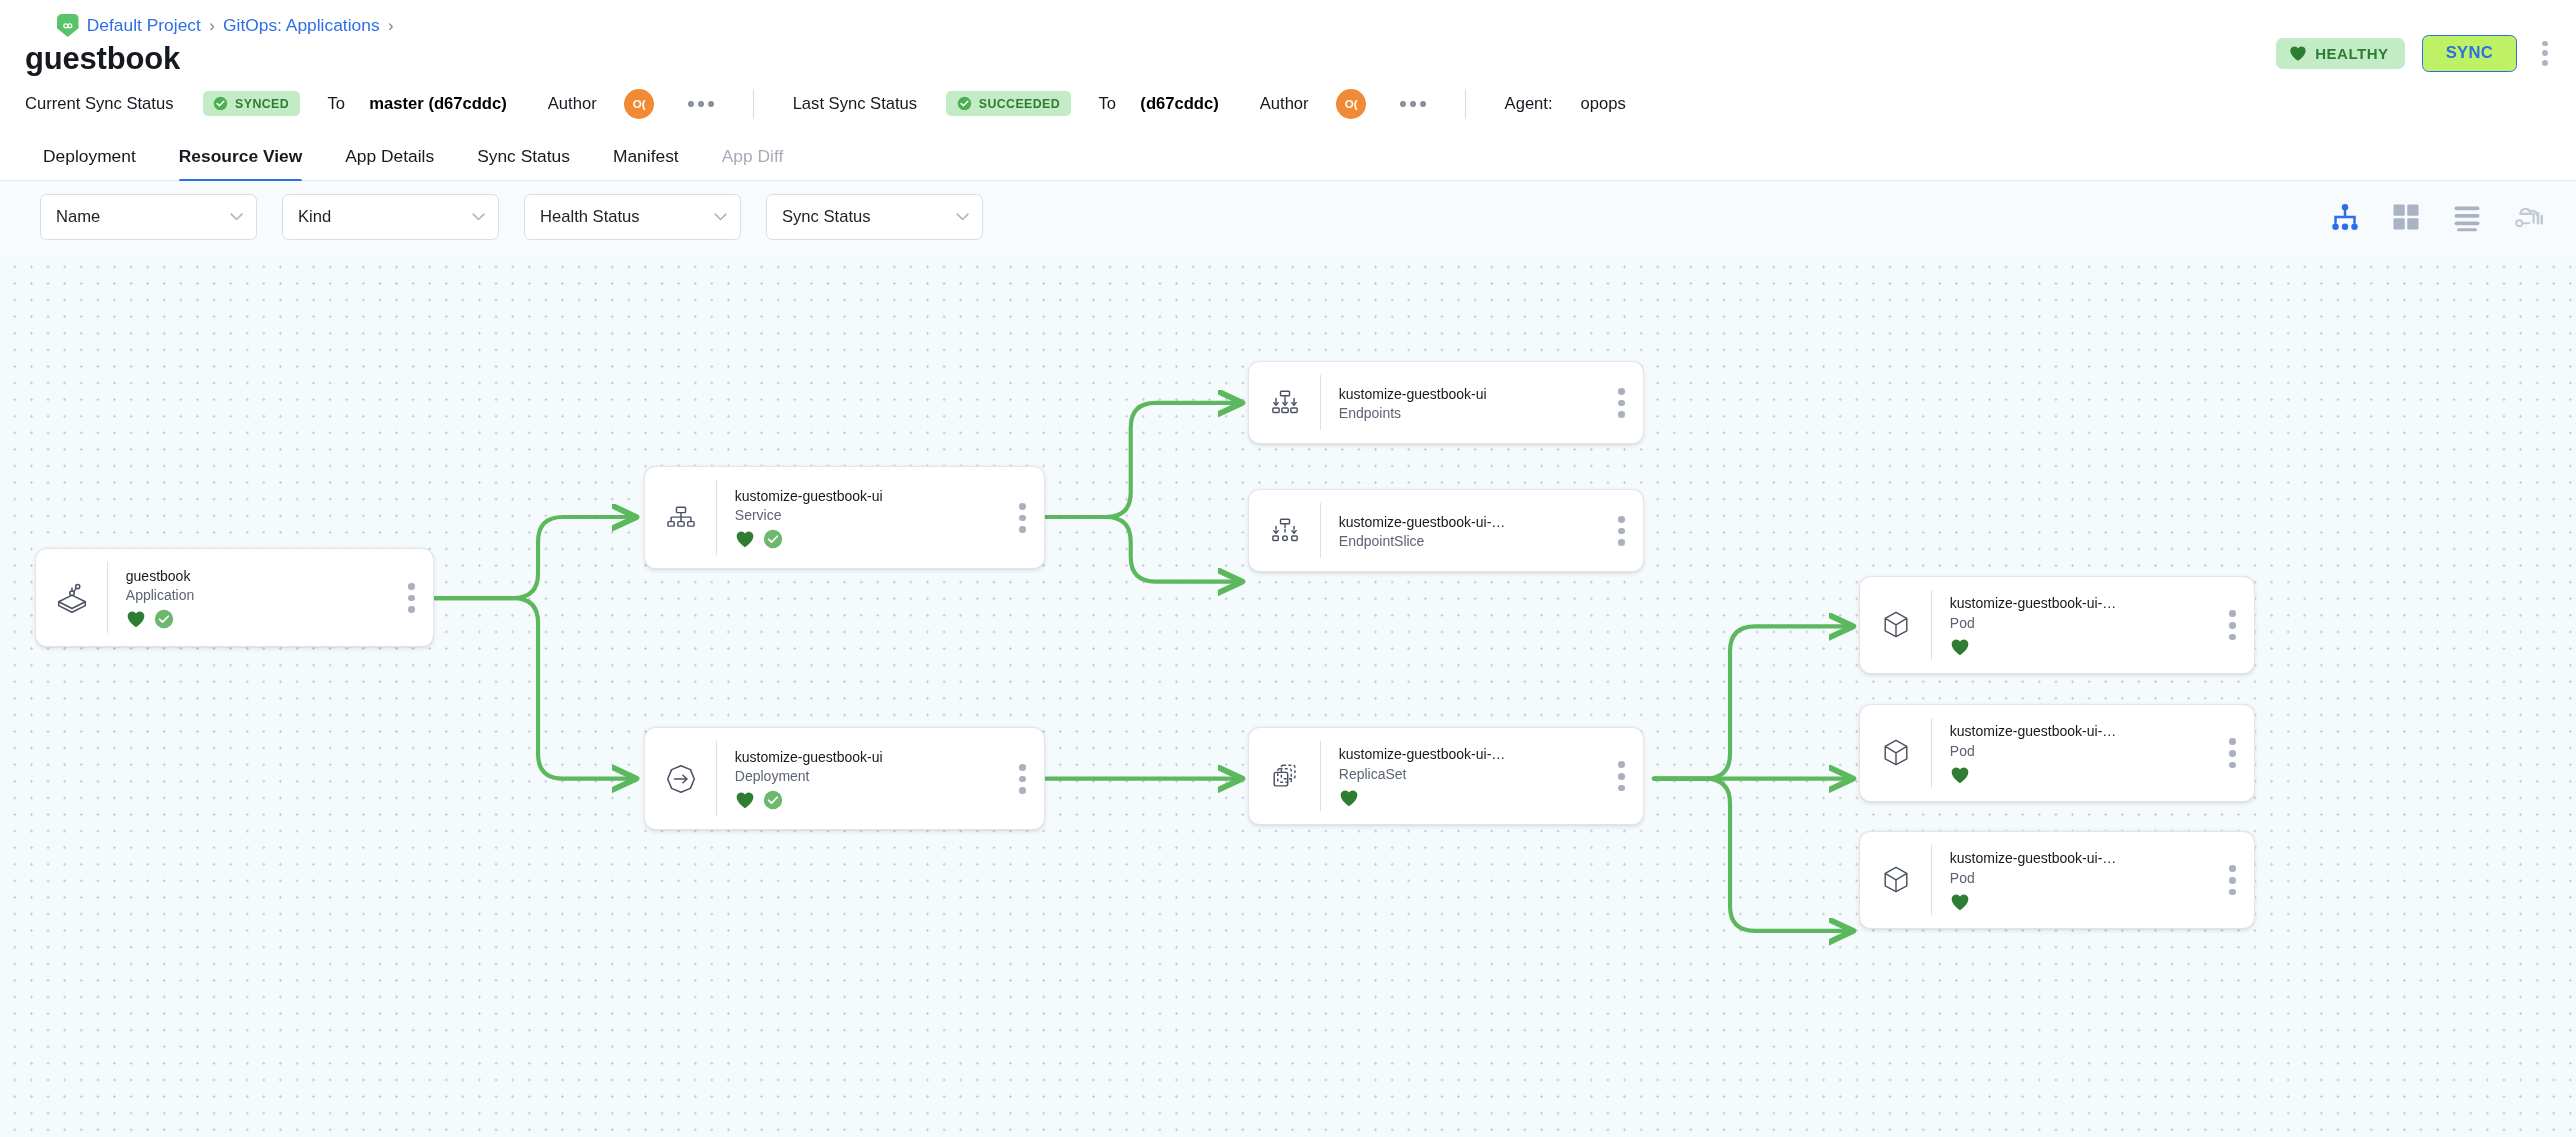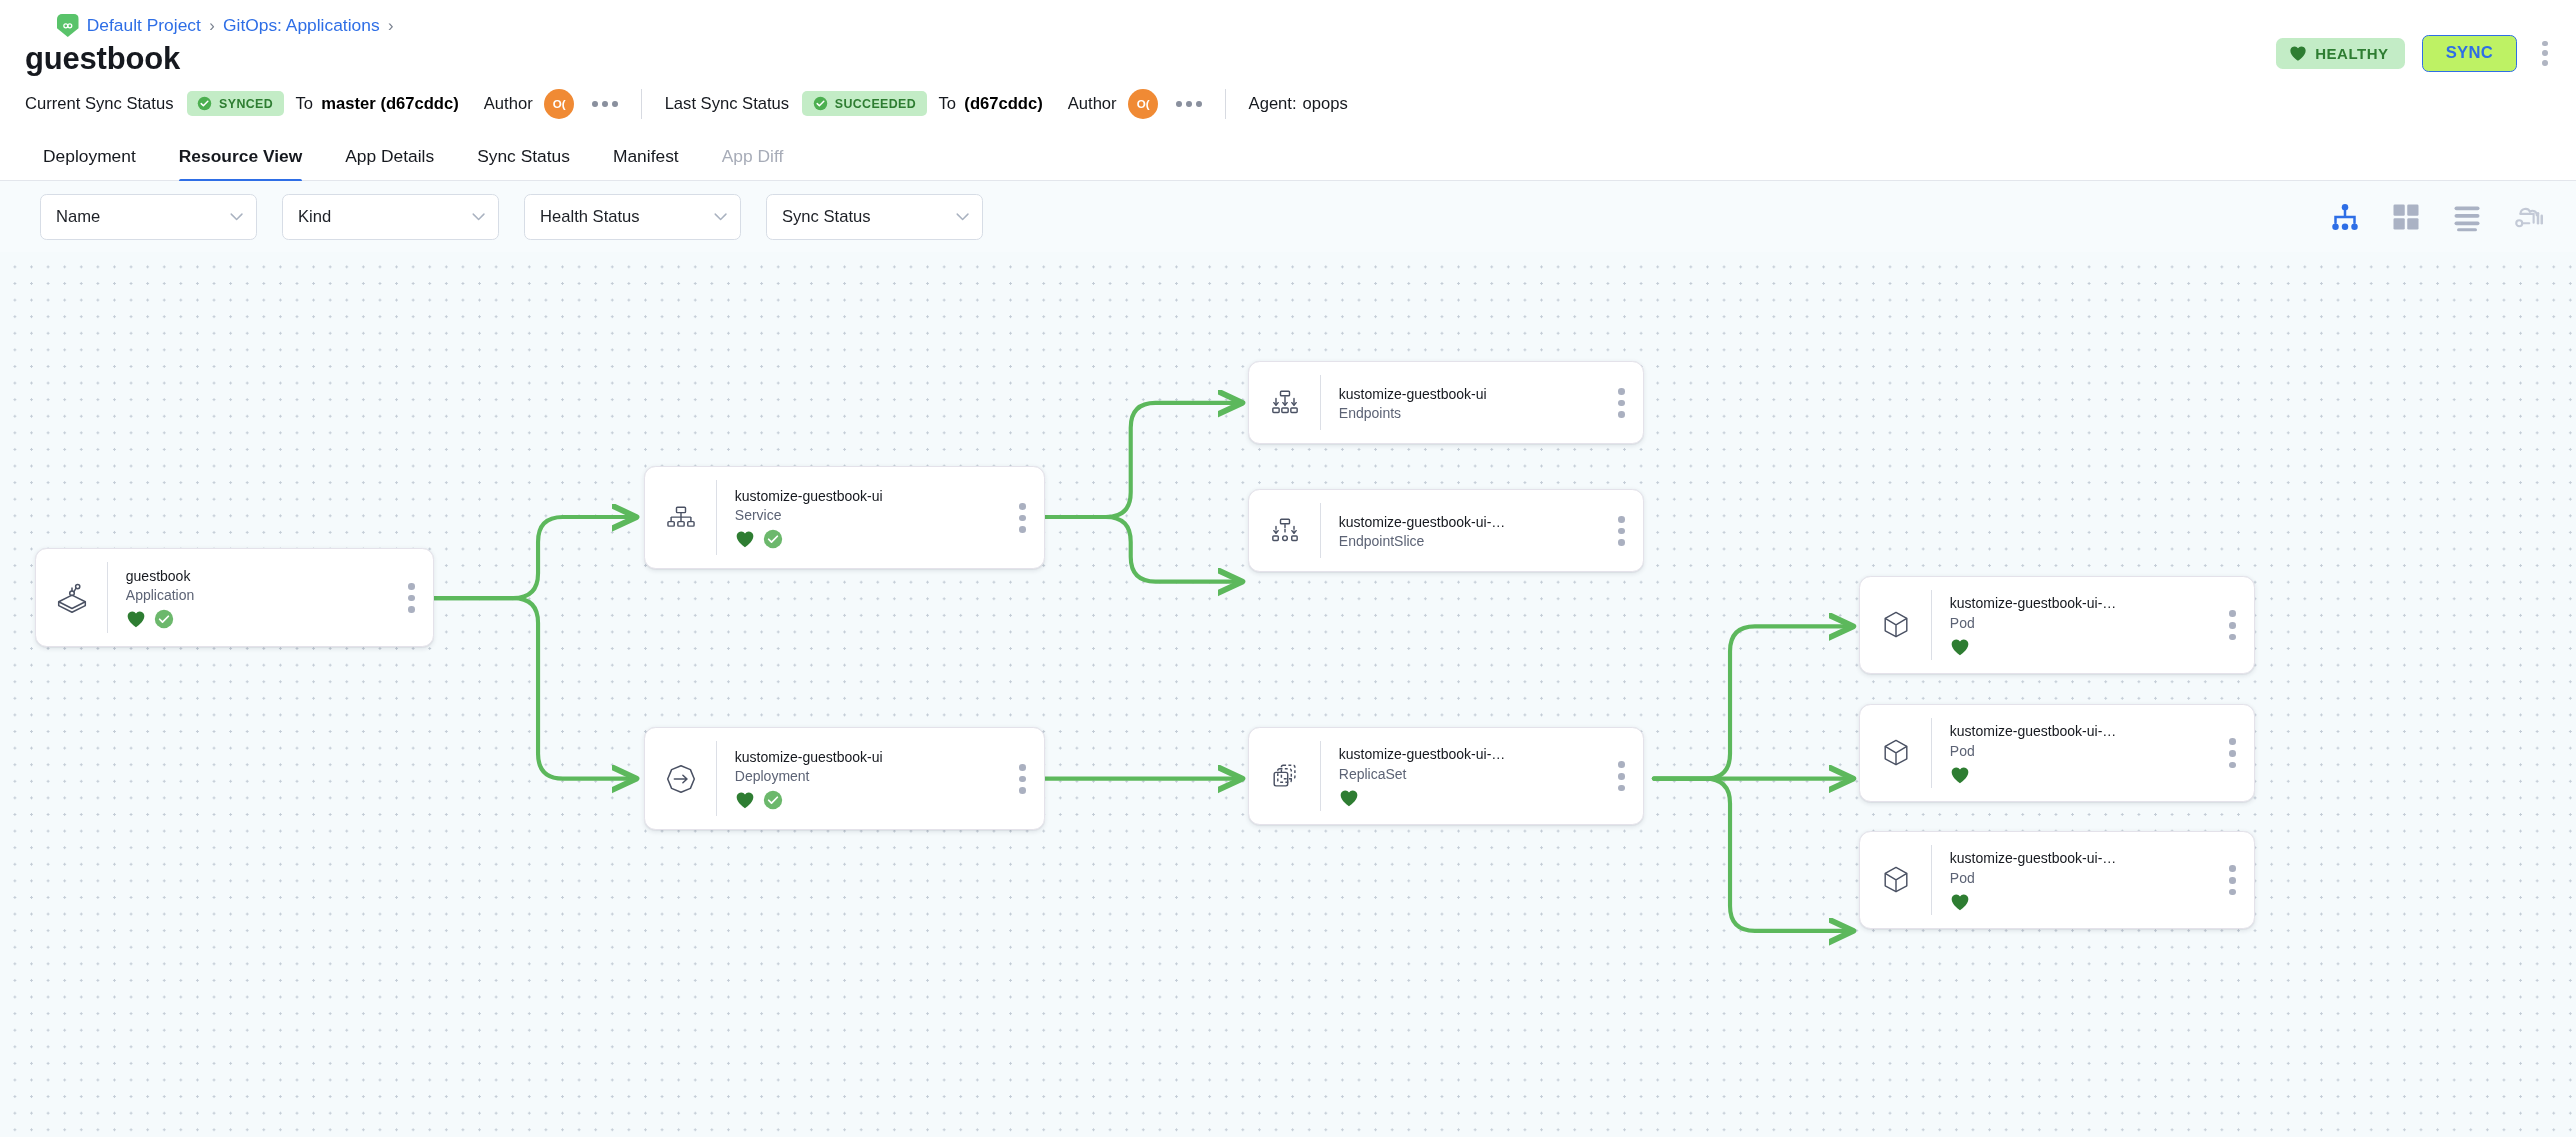--- a/index.html
+++ b/index.html
@@ -49,21 +49,21 @@
     border: 1.7px solid #2e6ee6; color:#2e6ee6; background:#bef264;
     border-radius: 6.6px; padding: 7.4px 23px;
     font-size: 16.6px; font-weight: 700; letter-spacing:0.3px; cursor:pointer;
     font-family:"Liberation Sans", sans-serif;
   }
   .kebab-v { display:flex; flex-direction:column; gap:4.1px; padding: 5px 8.3px; cursor:pointer; }
   .kebab-v i { width:5.8px; height:5.8px; border-radius:50%; background:#b0b5c2; display:block; }
 
   
   .statusbar {
-    display:flex; align-items:center; gap:0;
+    display:flex; align-items:center; gap:16px;
     padding: 0 8px 0 25px; height: 53px;
     font-size: 16.6px; color:#1d2026;
   }
   .sb-label { color:#16191f; white-space:nowrap; }
   .sb-chip {
     display:inline-flex; align-items:center; gap:6.6px;
     background:#c3ecc6; border-radius:5px; padding:5px 10.8px;
     color:#2e7d32; font-size:12.4px; font-weight:700; letter-spacing:0.4px;
     margin: 0 11.6px 0 13.2px;
   }
@@ -232,21 +232,21 @@
     <span class="avatar">O(</span>
     <span class="kebab-h">
       <i></i>
         <i></i>
         <i></i>
     </span>
 
     <span class="sb-div"></span>
 
     <span class="sb-agent">Agent:</span>
-    <span class="sb-agent" style="margin-left:6px">opops</span>
+    <span class="sb-agent" style="margin-left:12px">opops</span>
   </div>
 
   <div class="tabs">
     <div class="tab">Deployment</div>
     <div class="tab active">Resource View</div>
     <div class="tab">App Details</div>
     <div class="tab">Sync Status</div>
     <div class="tab">Manifest</div>
     <div class="tab disabled">App Diff</div>
   </div>

